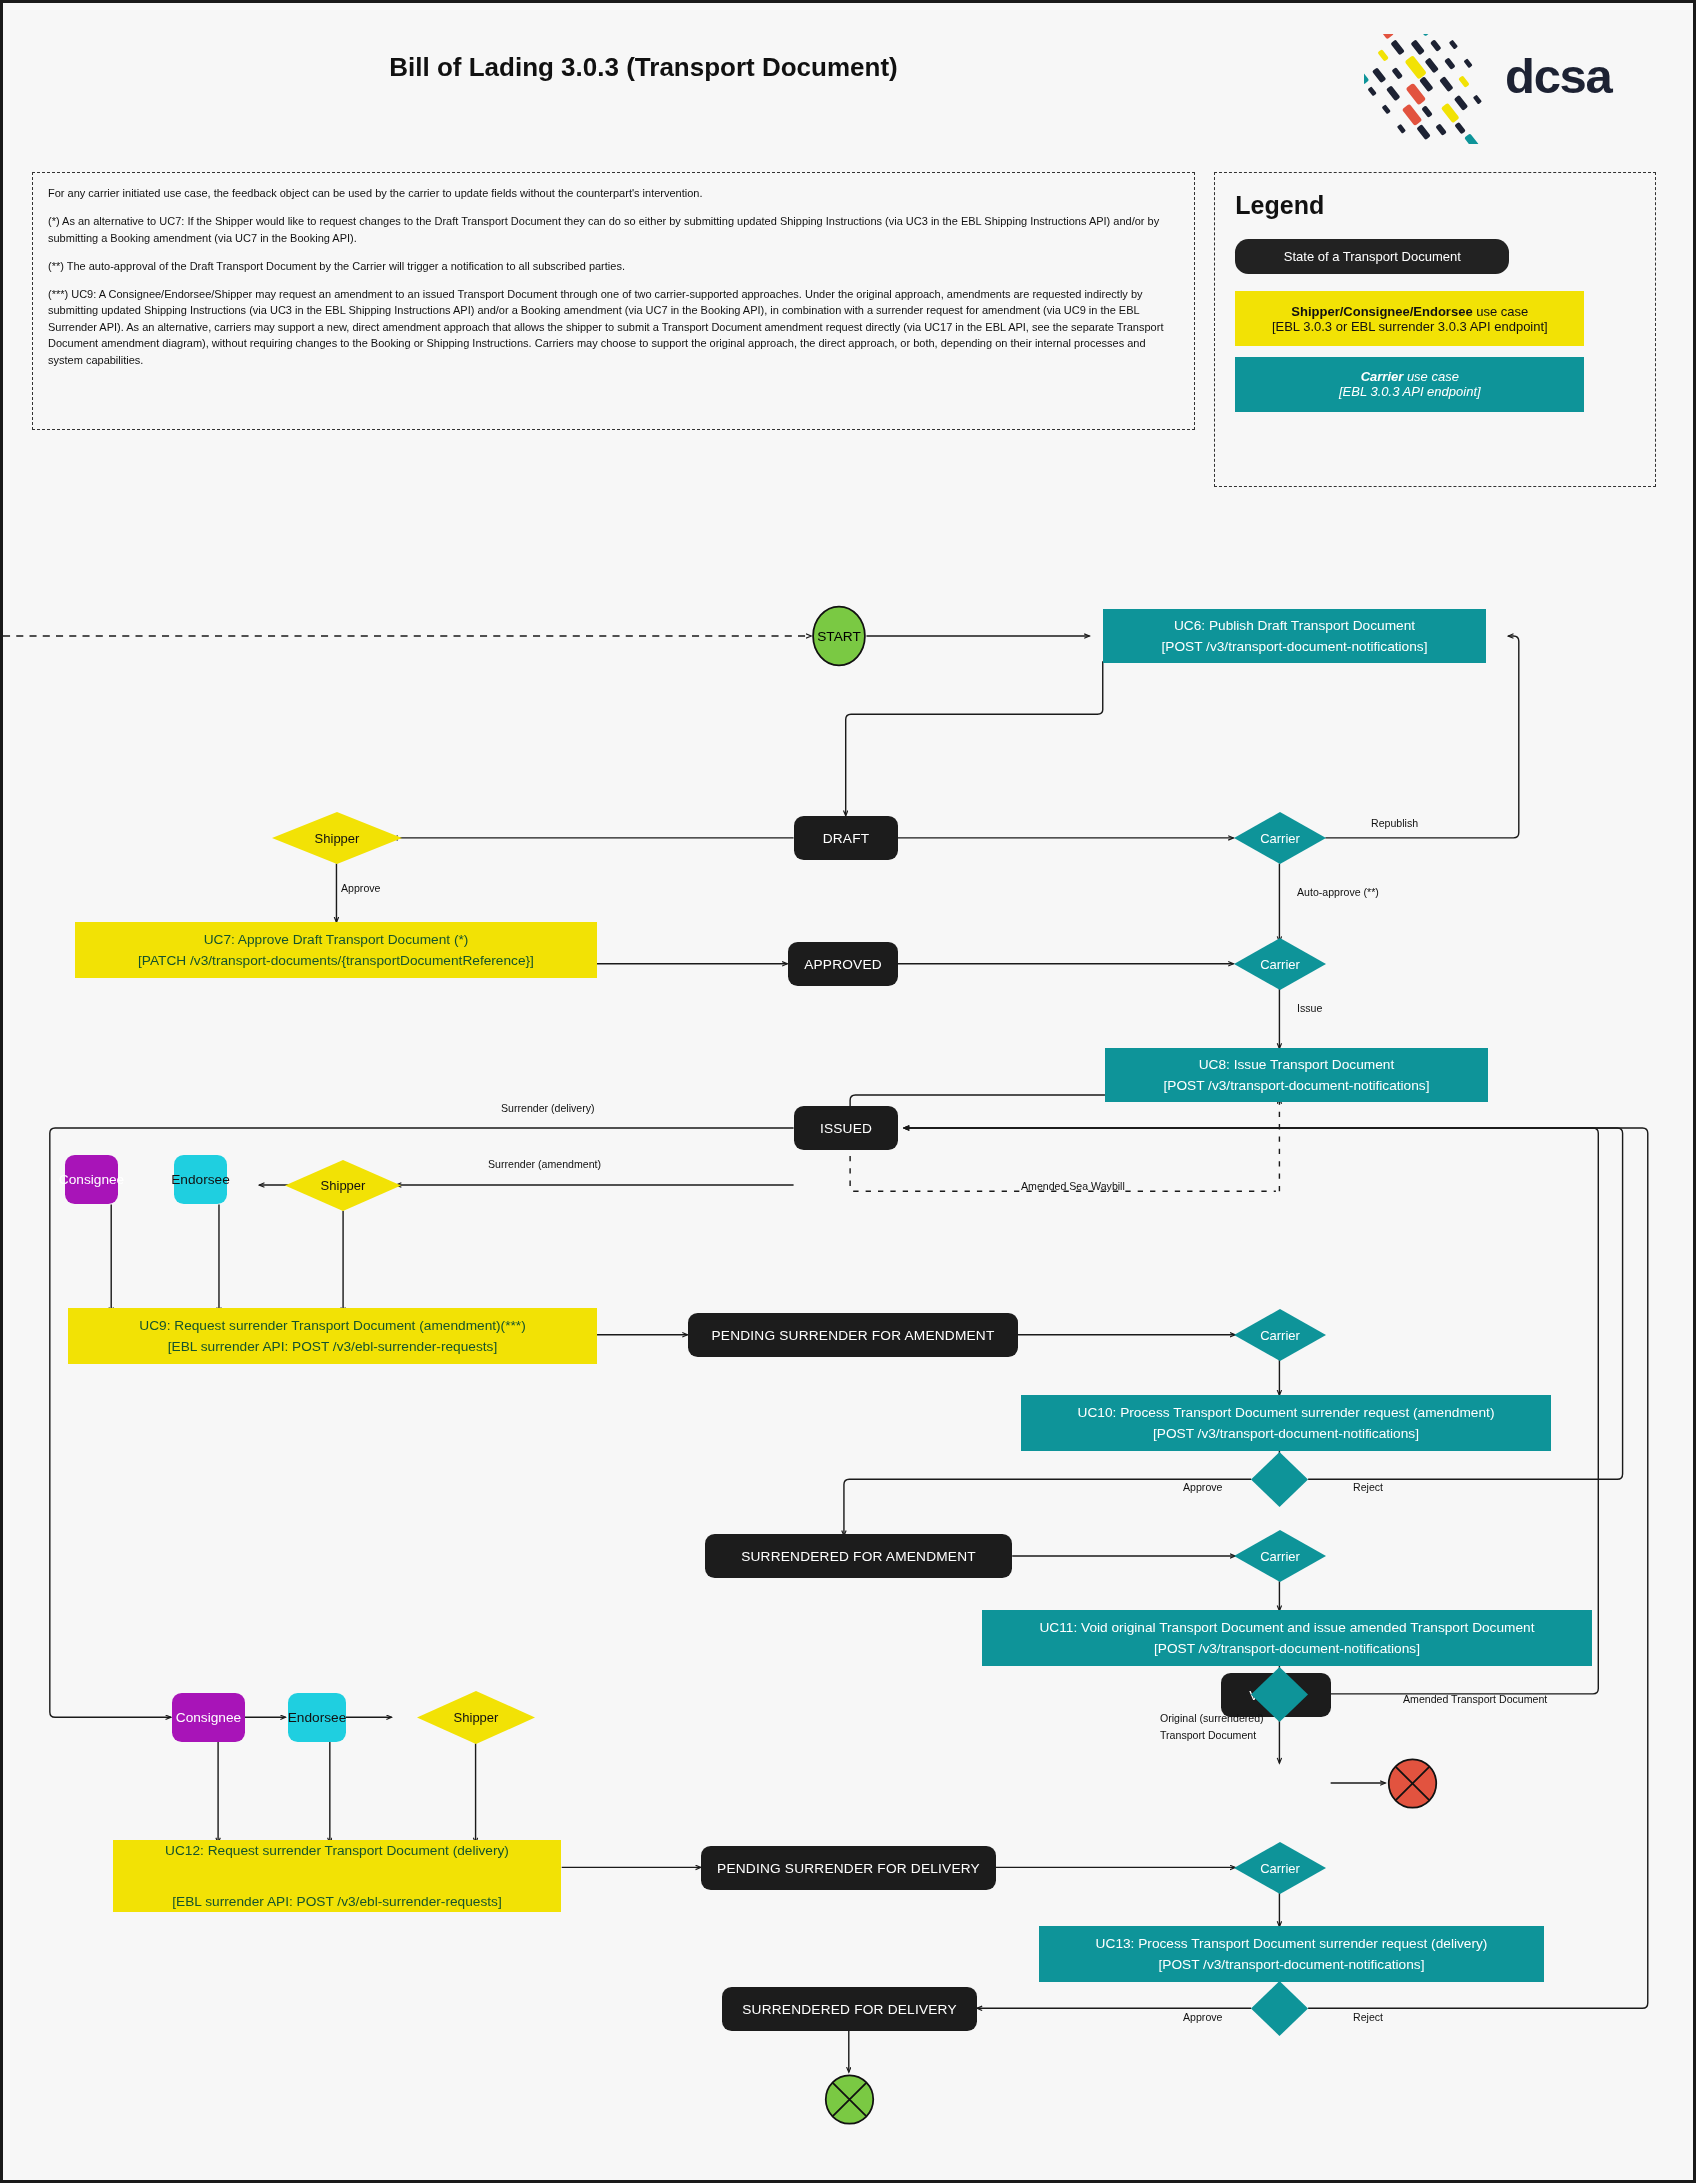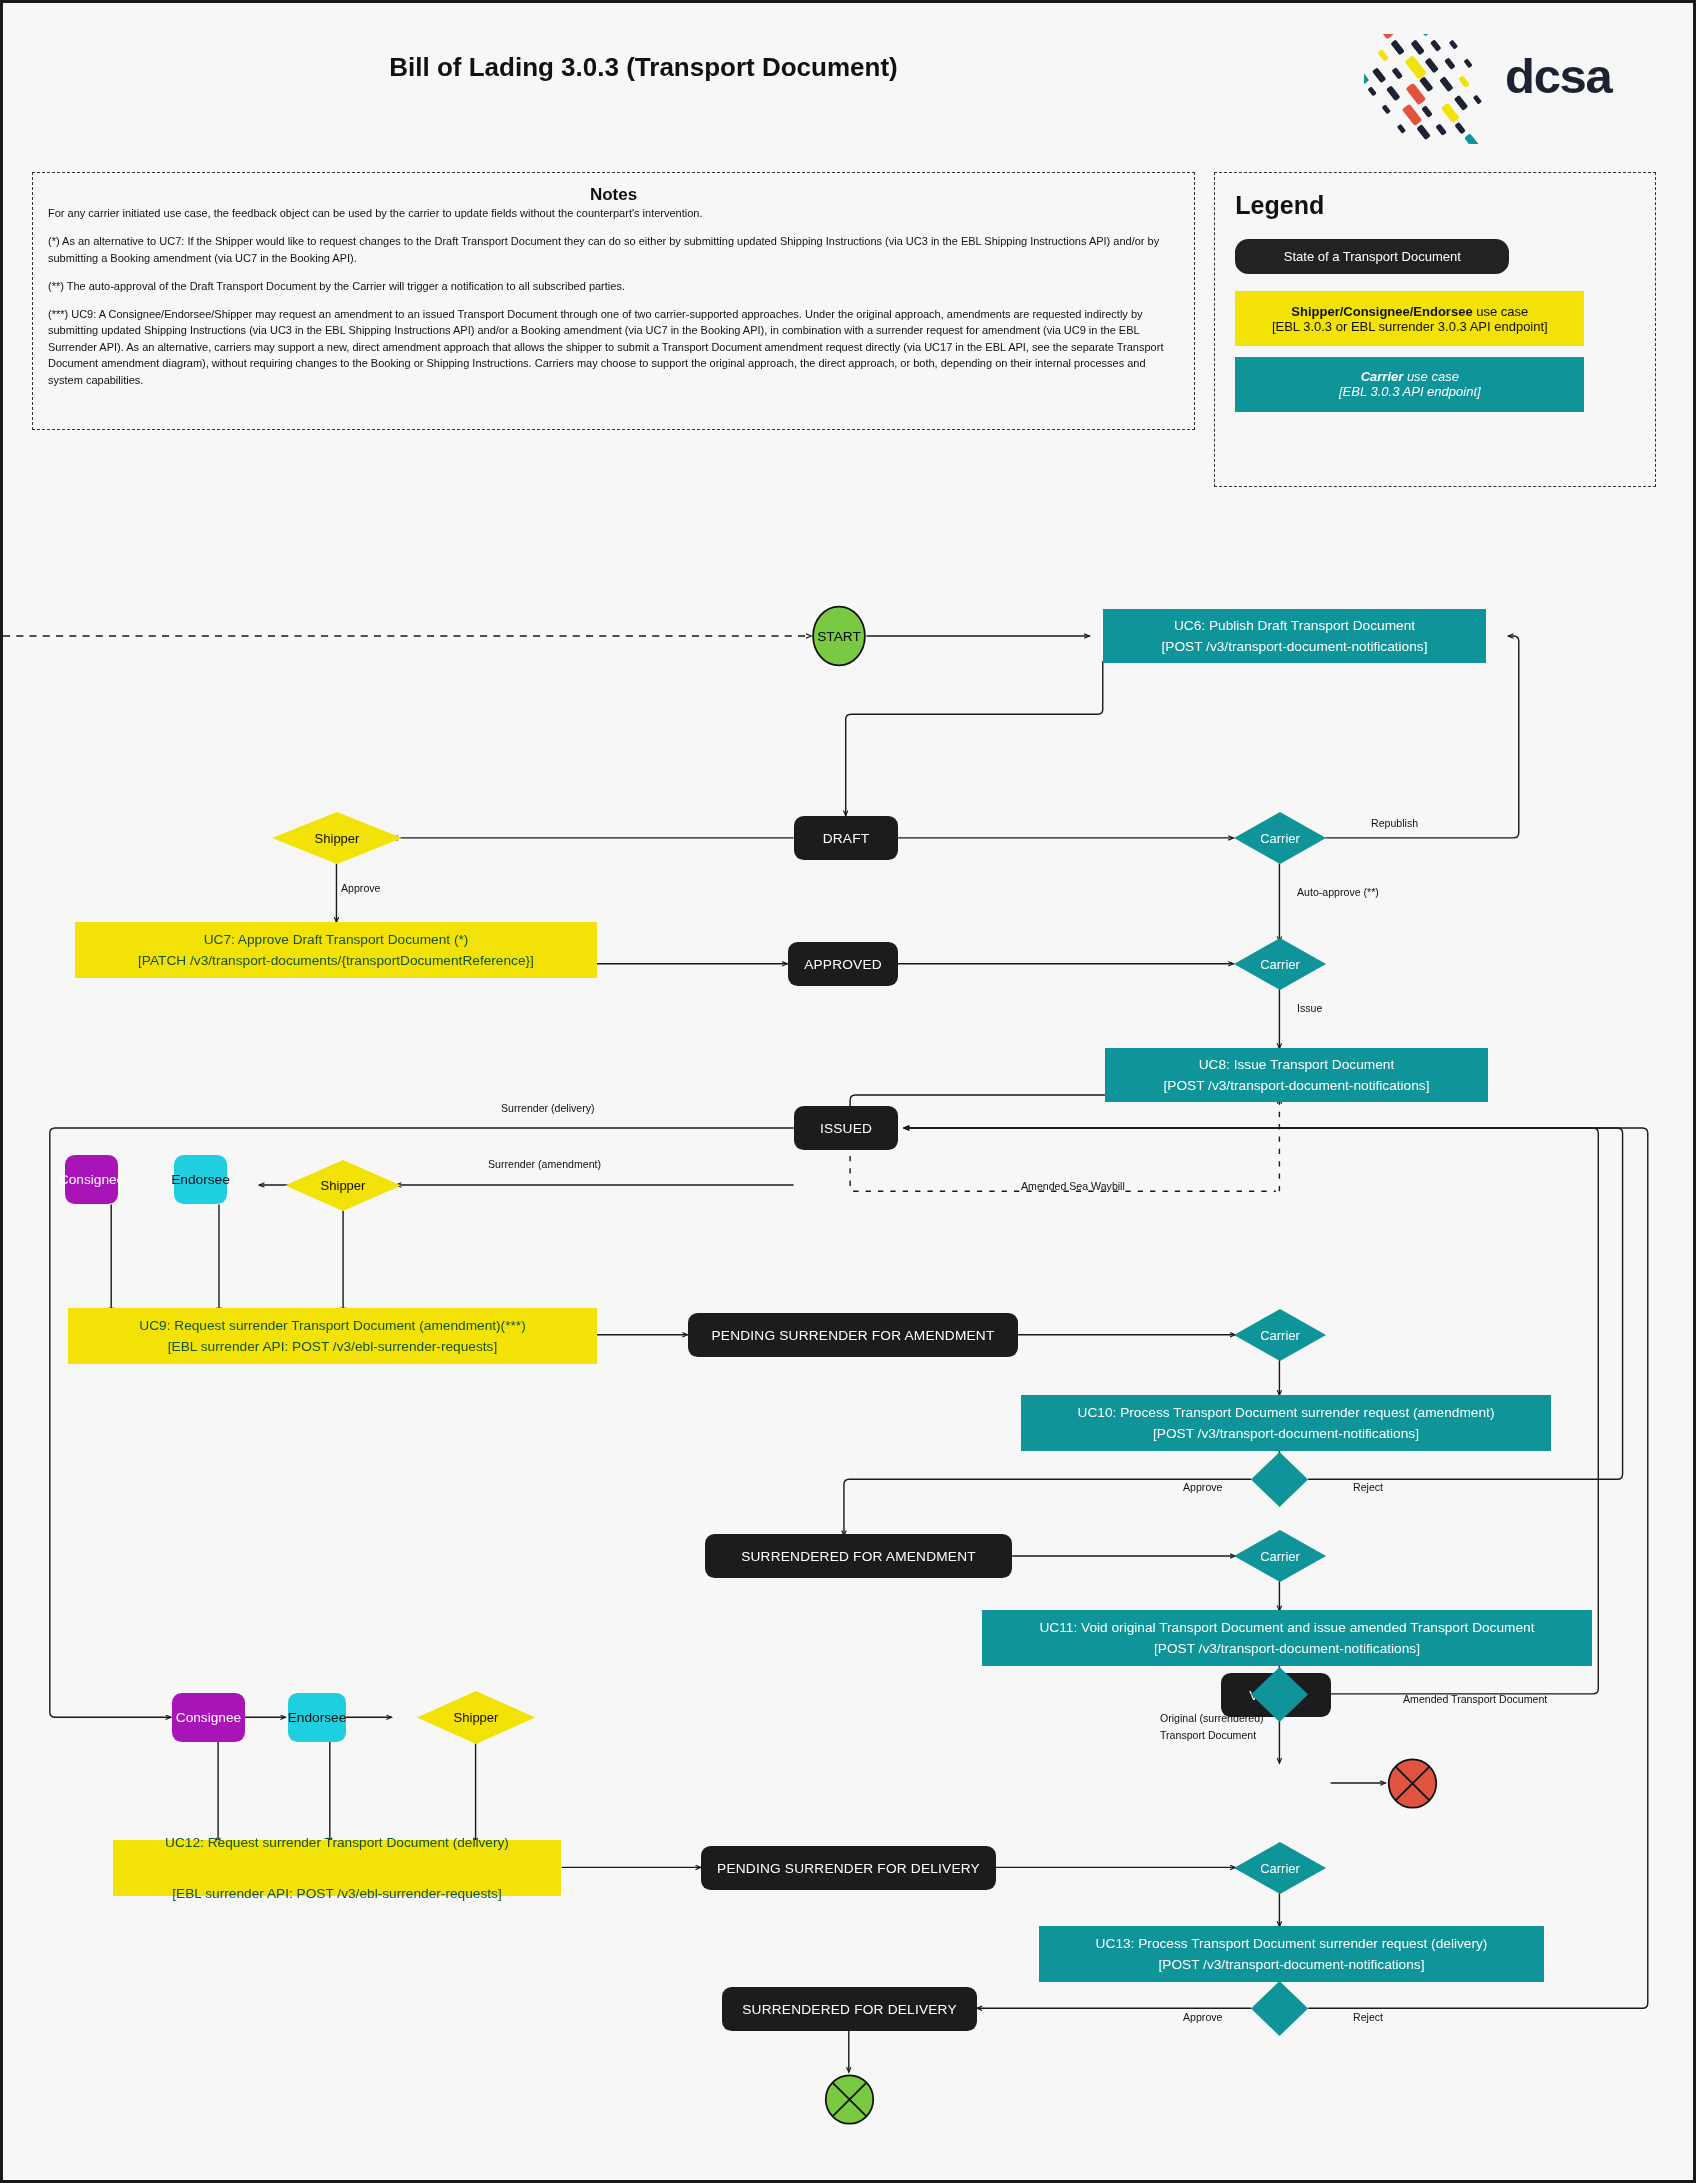--- a/index.html
+++ b/index.html
@@ -100,21 +100,20 @@
       <g fill="#0e9499">
         <rect x="34" y="-8" width="17" height="38" rx="5"></rect>
         <rect x="212" y="-8" width="17" height="38" rx="5"></rect>
         <rect x="140" y="266" width="17" height="34" rx="5"></rect>
       </g>
     </g>
   </svg>
   <div id="logoword">dcsa</div>
 
   <div class="panel" style="left:29px;top:169px;width:1163px;height:258px;padding:12.4px 15px;">
-    <div class="panel-h">Notes</div>
     <div class="notes-body">
       <p>For any carrier initiated use case, the feedback object can be used by the carrier to update fields without the counterpart's intervention.</p>
       <p>(*) As an alternative to UC7: If the Shipper would like to request changes to the Draft Transport Document they can do so either by submitting updated Shipping Instructions (via UC3 in the EBL Shipping Instructions API) and/or by submitting a Booking amendment (via UC7 in the Booking API).</p>
       <p>(**) The auto-approval of the Draft Transport Document by the Carrier will trigger a notification to all subscribed parties.</p>
       <p>(***) UC9: A Consignee/Endorsee/Shipper may request an amendment to an issued Transport Document through one of two carrier-supported approaches. Under the original approach, amendments are requested indirectly by submitting updated Shipping Instructions (via UC3 in the EBL Shipping Instructions API) and/or a Booking amendment (via UC7 in the Booking API), in combination with a surrender request for amendment (via UC9 in the EBL Surrender API). As an alternative, carriers may support a new, direct amendment approach that allows the shipper to submit a Transport Document amendment request directly (via UC17 in the EBL API, see the separate Transport Document amendment diagram), without requiring changes to the Booking or Shipping Instructions. Carriers may choose to support the original approach, the direct approach, or both, depending on their internal processes and system capabilities.</p>
     </div>
   </div>
 
   <div class="panel" style="left:1211px;top:169px;width:442px;height:315px;padding:17.7px 20.3px;">
     <div class="lg-title">Legend</div>
@@ -297,21 +296,21 @@
   <div class="node uc uc-teal" style="left:1018px;top:1392px;width:530px;height:56px;">
     <div>UC10: Process Transport Document surrender request (amendment)</div>
     <div>[POST /v3/transport-document-notifications]</div>
   </div>
 
   <div class="node uc uc-teal" style="left:979px;top:1607px;width:610px;height:56px;">
     <div>UC11: Void original Transport Document and issue amended Transport Document</div>
     <div>[POST /v3/transport-document-notifications]</div>
   </div>
 
-  <div class="node uc uc-yellow" style="left:110px;top:1837px;width:448px;height:56px;gap:30px;">
+  <div class="node uc uc-yellow" style="left:110px;top:1837px;width:448px;height:72px;gap:30px;">
     <div>UC12: Request surrender Transport Document (delivery)</div>
     <div>[EBL surrender API: POST /v3/ebl-surrender-requests]</div>
   </div>
 
   <div class="node uc uc-teal" style="left:1036px;top:1923px;width:505px;height:56px;">
     <div>UC13: Process Transport Document surrender request (delivery)</div>
     <div>[POST /v3/transport-document-notifications]</div>
   </div>
 
   <div class="diamond" style="left:269px;top:809px;width:130px;height:52px;">

